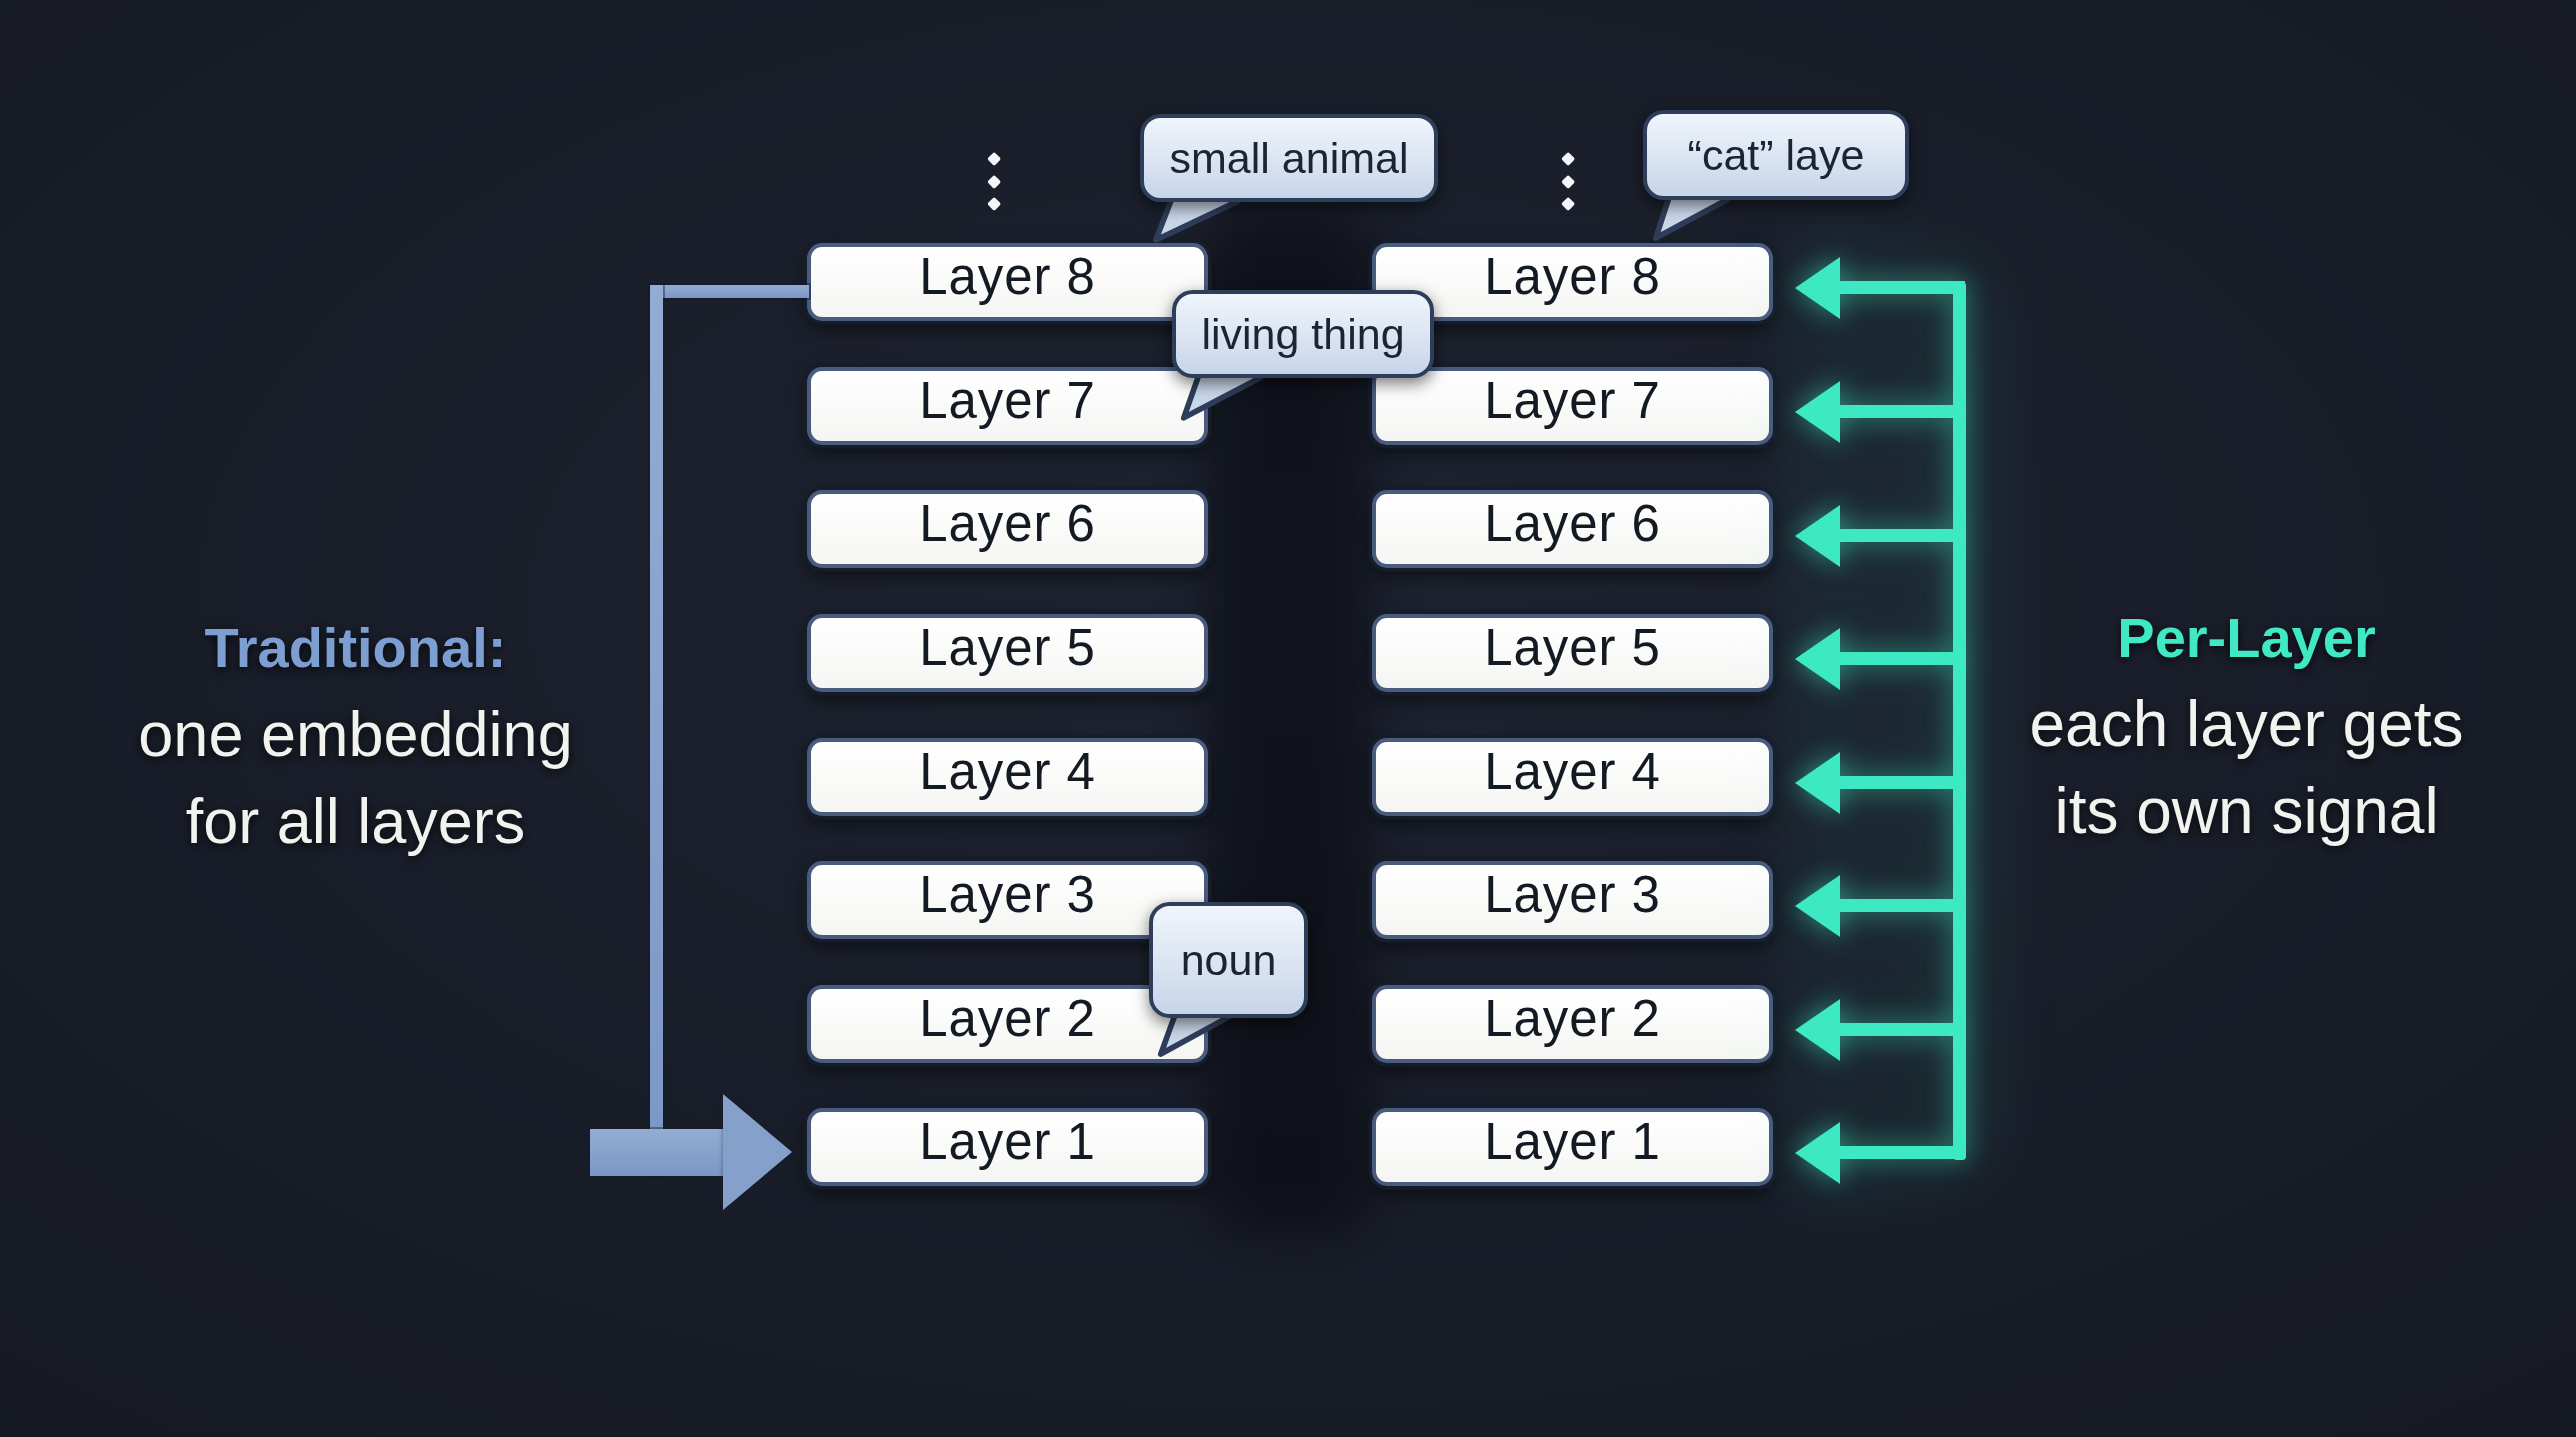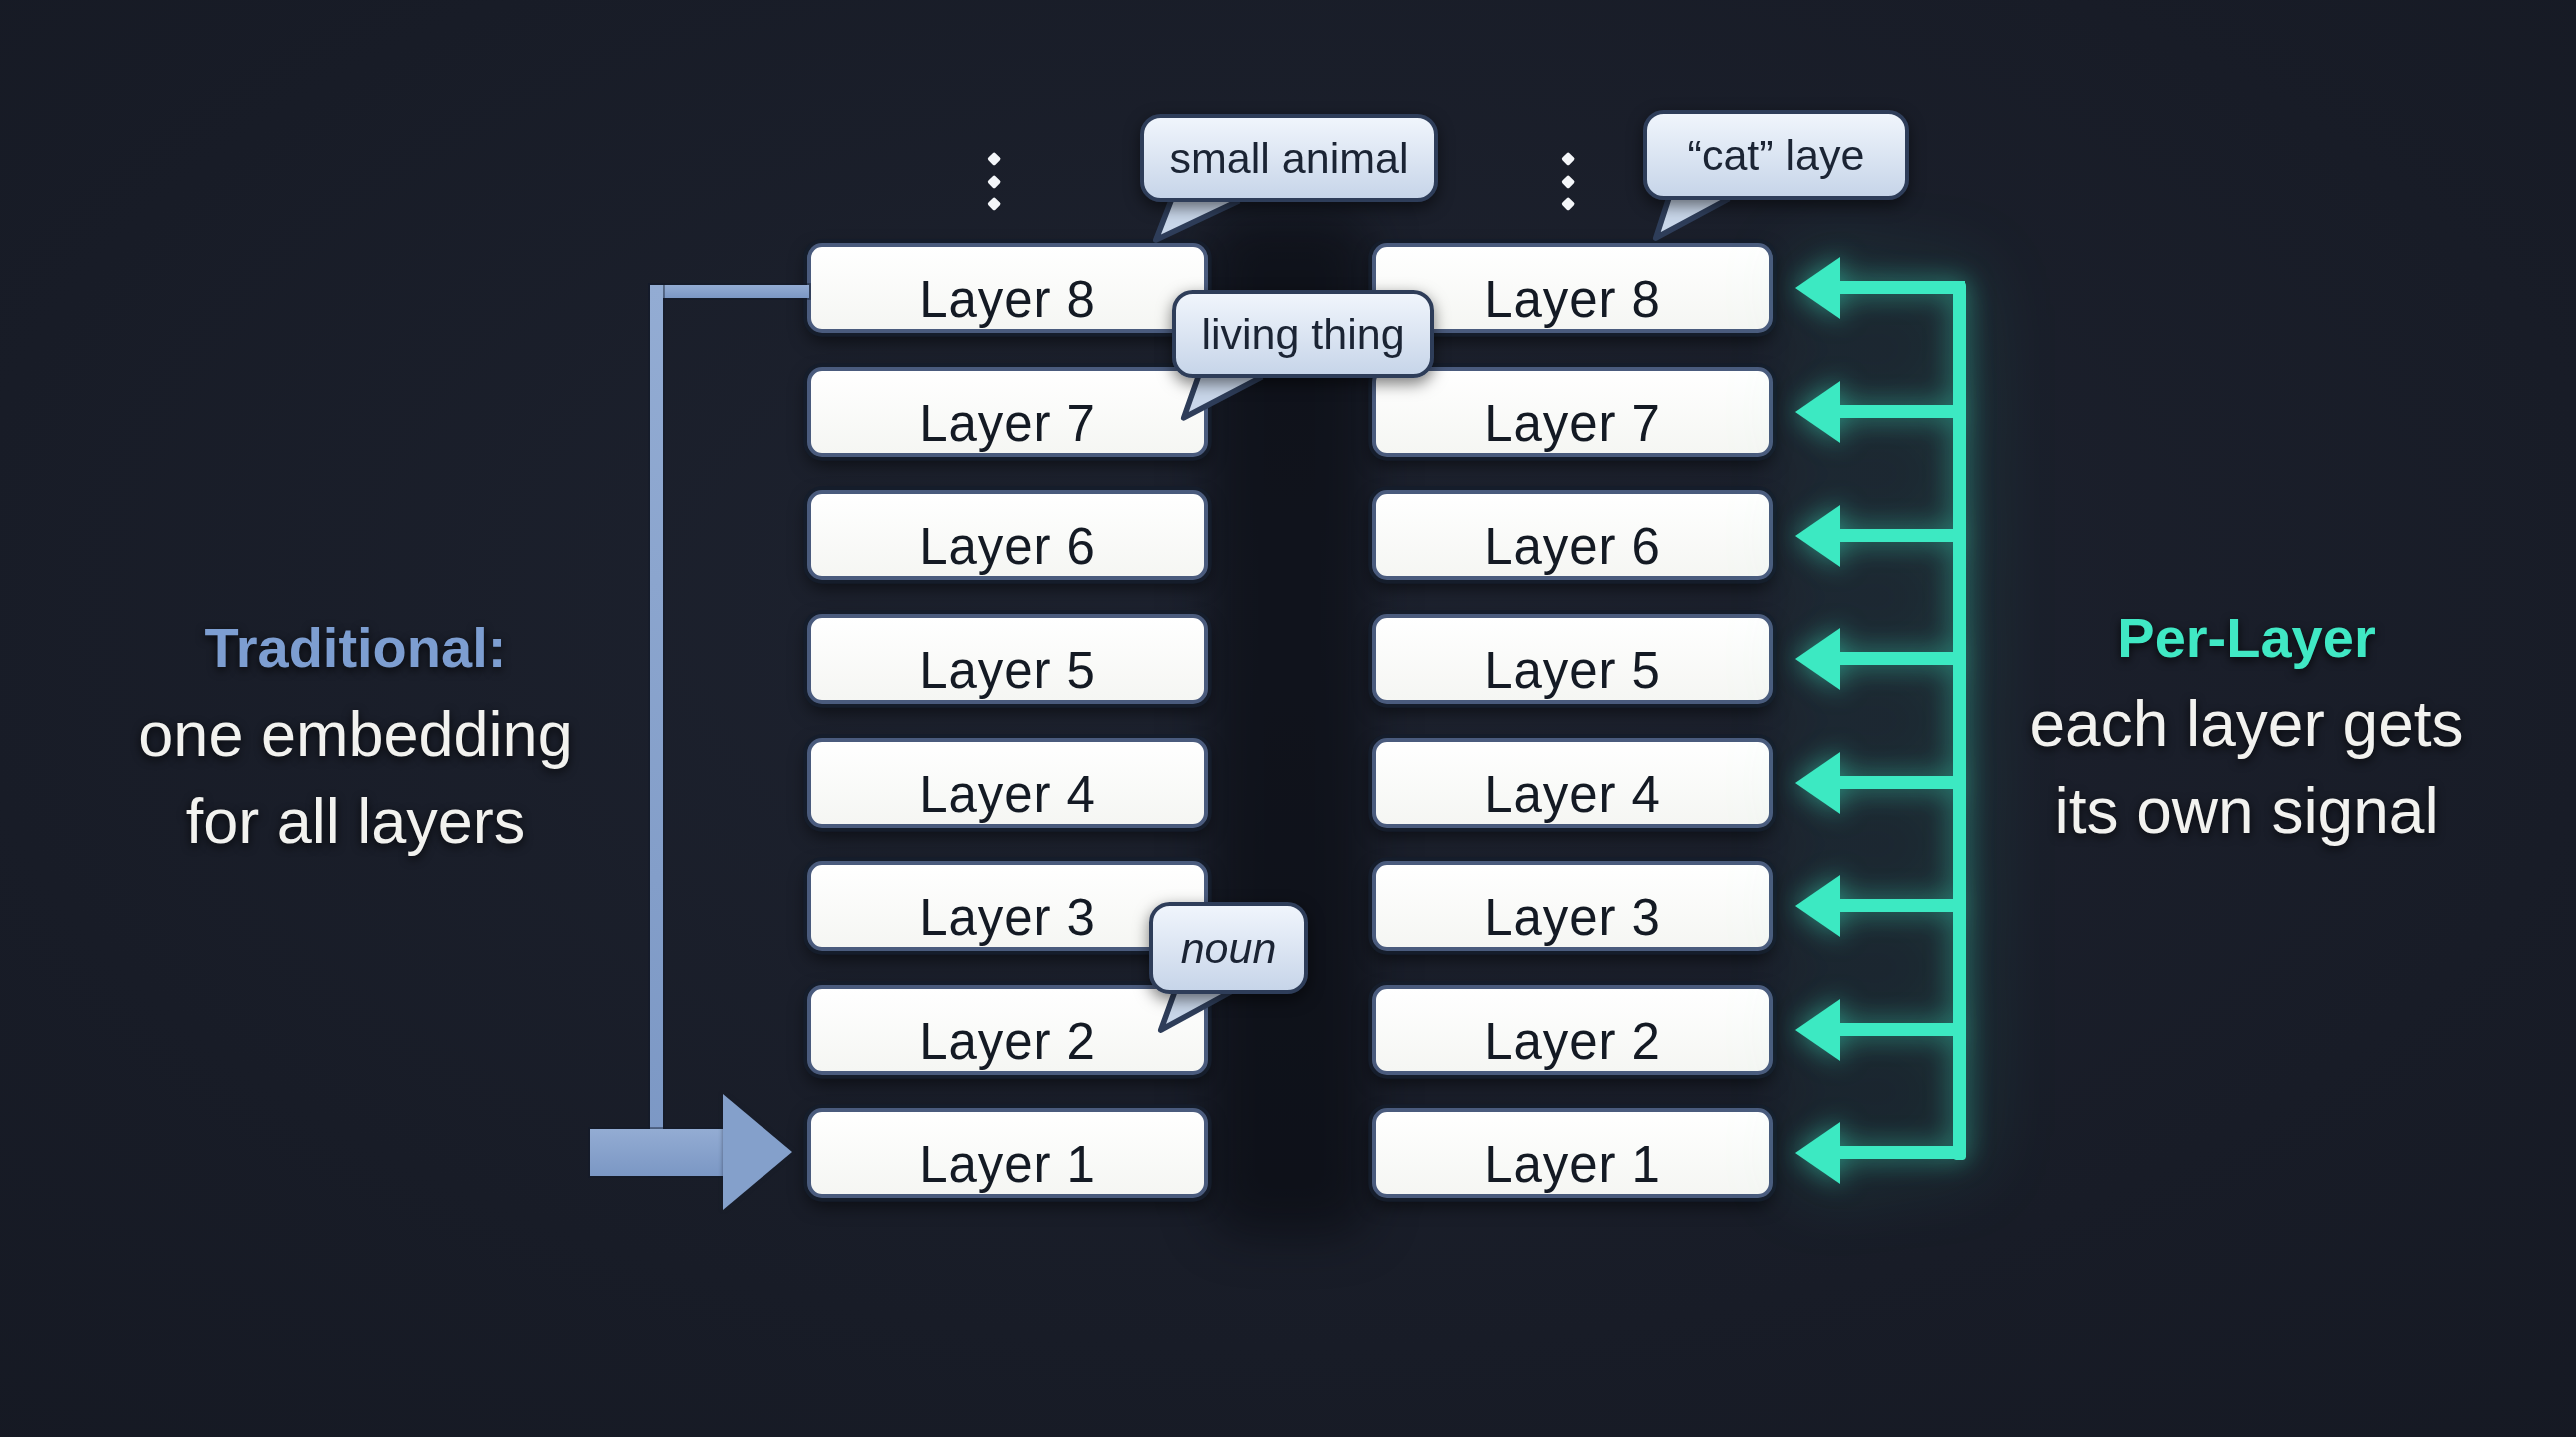--- a/index.html
+++ b/index.html
@@ -4,43 +4,43 @@
 <style>
   html,body{margin:0;padding:0;background:#0e1118;}
   body{width:2576px;height:1438px;overflow:hidden;font-family:"Liberation Sans","DejaVu Sans",sans-serif;}
   #stage{position:relative;width:2576px;height:1438px;overflow:hidden;
     background:radial-gradient(115% 115% at 50% 42%, #1e2330 0%, #181c27 45%, #12151e 100%);}
   
   .center-band{position:absolute;left:1209px;top:215px;width:161px;height:1020px;
     background:rgba(5,7,13,0.55);filter:blur(24px);border-radius:37px;}
 
   
-  .layer-box{position:absolute;width:401px;height:90px;border-radius:15px;
+  .layer-box{position:absolute;width:401px;height:78px;border-radius:15px;
     background:linear-gradient(180deg,#ffffff 0%,#f5f6f3 100%);
     border:4.7px solid #4a5b7d;
     box-shadow:0 0 0 3.7px #151d2b, 0 7.5px 17px rgba(0,0,0,.55);
-    display:flex;align-items:flex-end;justify-content:center;box-sizing:border-box;}
+    display:flex;align-items:flex-start;justify-content:center;box-sizing:border-box;}
   .layer-box span{font-size:51px;color:#141a24;letter-spacing:0.9px;}
   .col-left .layer-box{left:807px;}
   .col-right .layer-box{left:1372px;}
   .r0{top:243px}.r1{top:367px}.r2{top:490px}.r3{top:614px}
   .r4{top:738px}.r5{top:861px}.r6{top:985px}.r7{top:1108px}
 
   
   .bubble{position:absolute;z-index:6;}
   .bubble .body{position:absolute;left:0;top:0;width:100%;height:100%;
     background:linear-gradient(180deg,#f0f5fc 0%,#c7d5e9 100%);
     border:4.7px solid #2e3d59;border-radius:20.6px;box-sizing:border-box;
     box-shadow:0 5.6px 15px rgba(0,0,0,.5);
     display:flex;align-items:center;justify-content:center;}
   .bubble .body span{font-size:43px;color:#1b2434;white-space:nowrap;}
   .bubble svg{position:absolute;overflow:visible;}
   .b-small-animal{left:1140px;top:114px;width:298px;height:88px;}
   .b-living-thing{left:1172px;top:290px;width:262px;height:88px;}
-  .b-noun{left:1149px;top:902px;width:159px;height:92px;font-style:italic;}
+  .b-noun{left:1149px;top:902px;width:159px;height:116px;}
   .b-cat{left:1643px;top:110px;width:266px;height:90px;}
 
   
   .dots{position:absolute;width:11.2px;z-index:4;}
   .dots i{position:absolute;left:0;width:10.3px;height:10.3px;background:#f4f6f9;
     transform:rotate(45deg);border-radius:1.9px;}
   .dots i:nth-child(1){top:0}.dots i:nth-child(2){top:22.5px}.dots i:nth-child(3){top:45px}
   .dots-left{left:989px;top:154px;}
   .dots-right{left:1563px;top:154px;}
 

